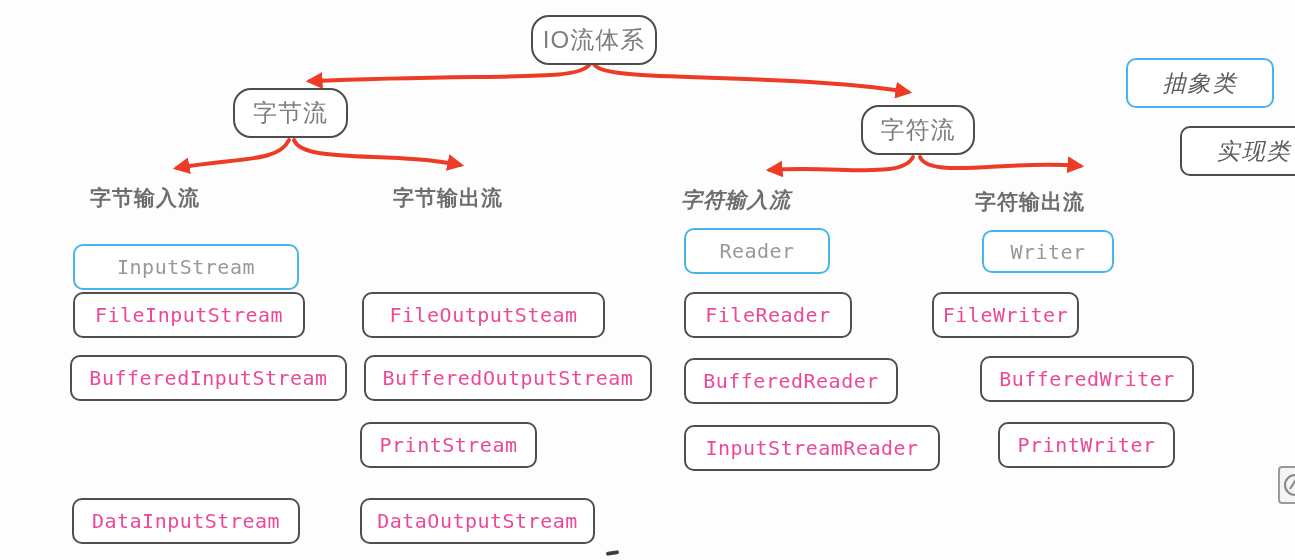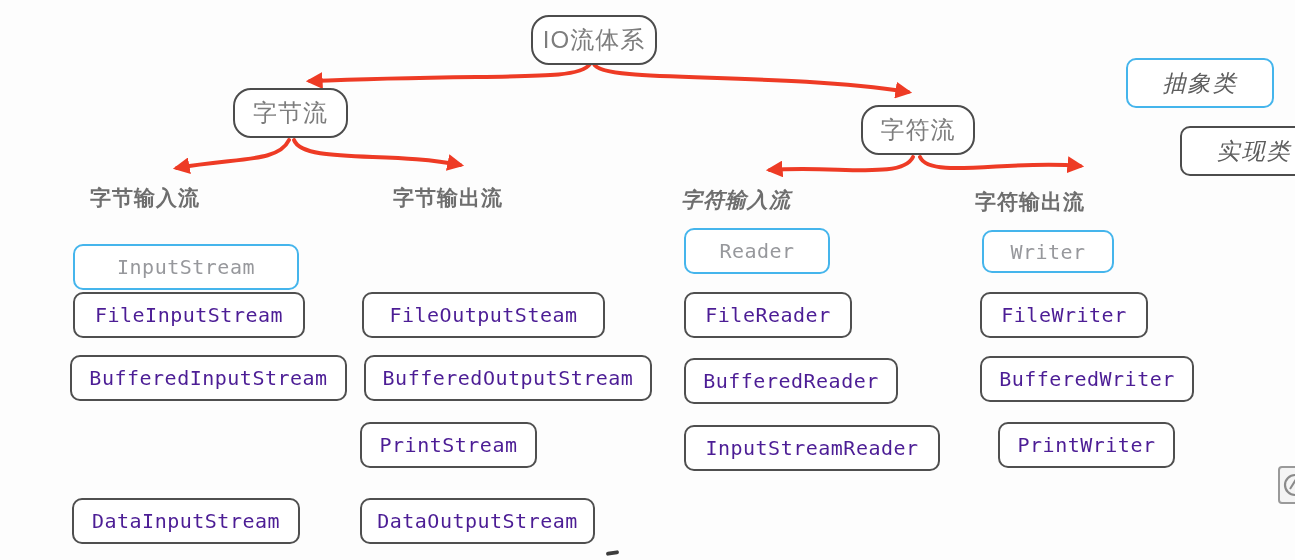--- a/index.html
+++ b/index.html
@@ -7,21 +7,21 @@
   #stage{position:relative;width:1295px;height:560px;background:#fdfdfd;overflow:hidden;}
   #arrows{position:absolute;left:0;top:0;width:1295px;height:560px;pointer-events:none;}
   .node{
     position:absolute;display:flex;align-items:center;justify-content:center;
     background:#fff;border:2px solid #4c4c4c;border-radius:18px;
     color:#7d7d7d;font-size:24px;letter-spacing:1px;box-sizing:border-box;
   }
   .cls{
     position:absolute;display:flex;align-items:center;justify-content:center;
     background:#fff;border:2px solid #4f4f4f;border-radius:10px;height:46px;
-    font-family:"DejaVu Sans Mono",monospace;font-size:20px;color:#4c1d95;
+    font-family:"DejaVu Sans Mono",monospace;font-size:20px;color:#ec4899;
     letter-spacing:.5px;box-sizing:border-box;
   }
   .abstract{border-color:#45b5ec;color:#97989c;}
   .hdr{
     position:absolute;font-size:21px;font-weight:700;color:#6e6e6e;letter-spacing:1px;
   }
   .legend{
     position:absolute;width:148px;height:50px;display:flex;align-items:center;justify-content:center;
     background:#fff;border:2px solid #4c4c4c;border-radius:10px;color:#5d5d5d;font-size:23px;
     letter-spacing:2px;box-sizing:border-box;font-style:italic;
@@ -79,21 +79,21 @@
   <div class="cls" style="left:364px;top:355px;width:288px;">BufferedOutputStream</div>
   <div class="cls" style="left:360px;top:498px;width:235px;">DataOutputStream</div>
   <div class="cls" style="left:360px;top:422px;width:177px;">PrintStream</div>
 
   <div class="cls abstract" style="left:684px;top:228px;width:146px;text-align:right;">Reader</div>
   <div class="cls" style="left:684px;top:292px;width:168px;">FileReader</div>
   <div class="cls" style="left:684px;top:358px;width:214px;">BufferedReader</div>
   <div class="cls" style="left:684px;top:425px;width:256px;">InputStreamReader</div>
 
   <div class="cls abstract" style="left:982px;top:230px;width:132px;height:43px;">Writer</div>
-  <div class="cls" style="left:980px;top:292px;width:168px;">FileWriter</div>
+  <div class="cls" style="left:932px;top:292px;width:147px;">FileWriter</div>
   <div class="cls" style="left:980px;top:356px;width:214px;">BufferedWriter</div>
   <div class="cls" style="left:998px;top:422px;width:177px;">PrintWriter</div>
 
   <div id="watermark">
     <svg width="26" height="26" viewBox="0 0 26 26">
       <circle cx="13" cy="13" r="10" fill="none" stroke="#8a8a8a" stroke-width="2.2"></circle>
       <path d="M8,17 L13,9 L18,17" fill="none" stroke="#8a8a8a" stroke-width="2"></path>
     </svg>
   </div>
 

